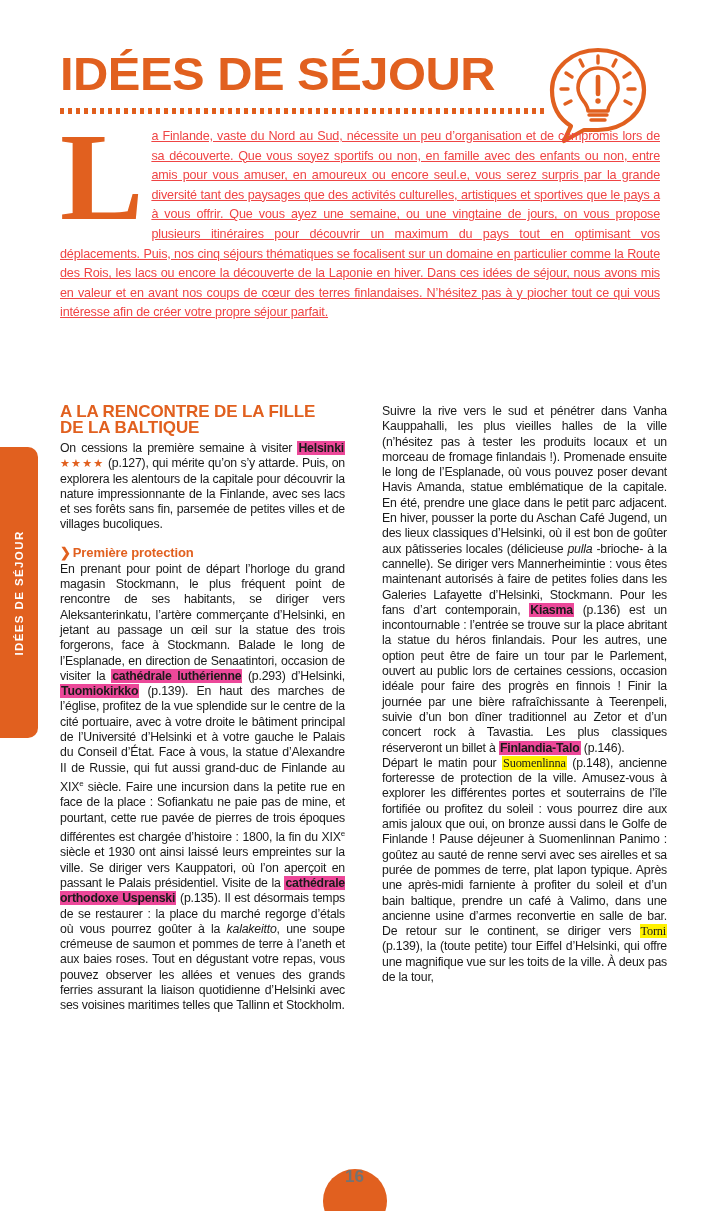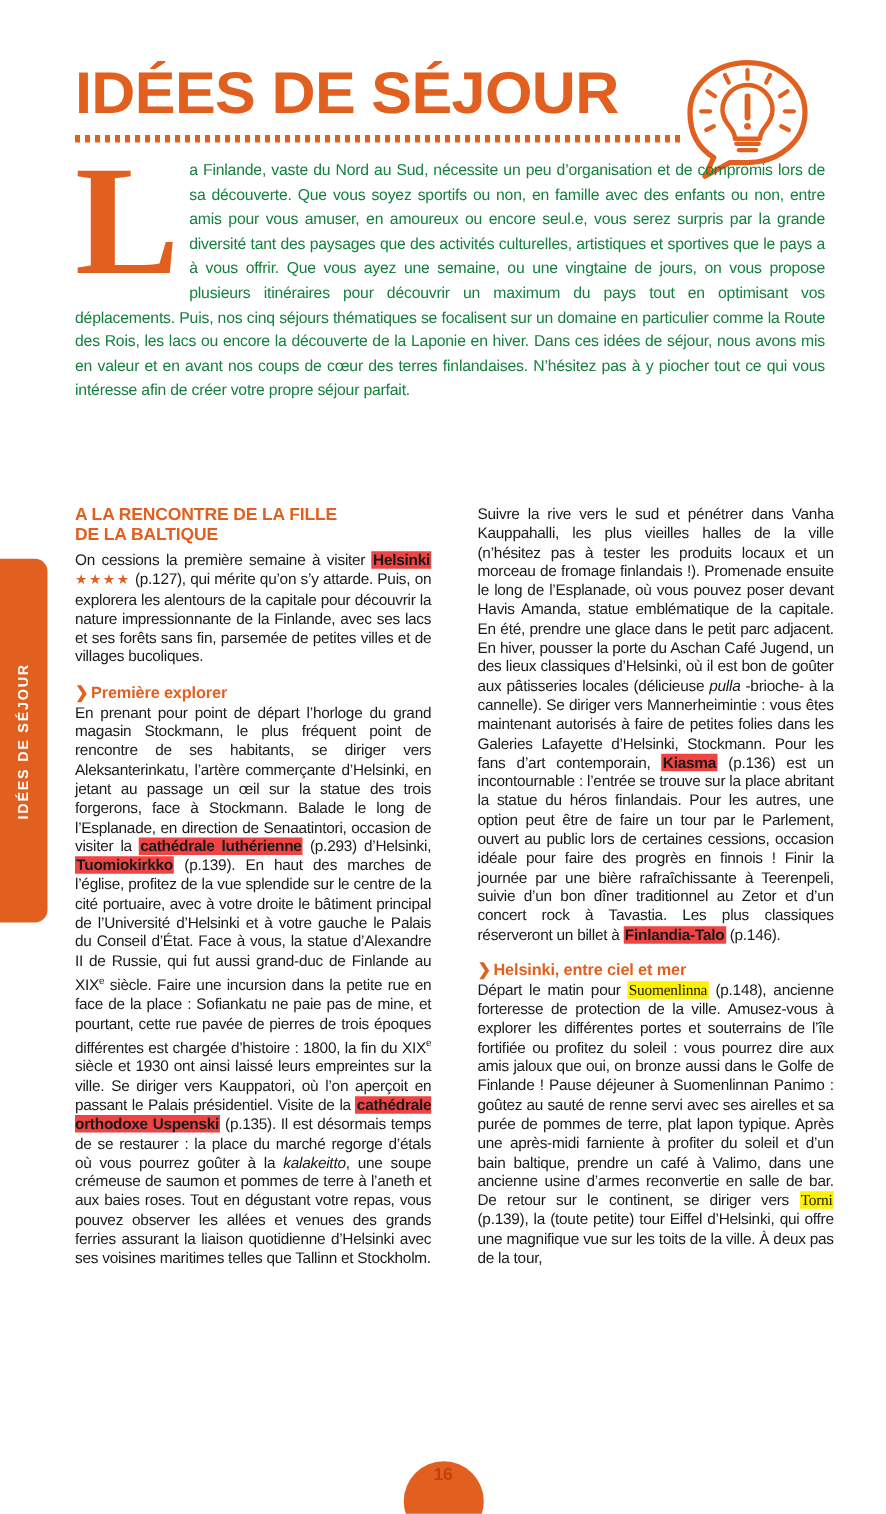--- a/index.html
+++ b/index.html
@@ -107,23 +107,24 @@
     line-height: 0.78;
     font-weight: bold;
     color: #E1601F;
     margin: 2px 10px 0 0;
     letter-spacing: -2px;
   }
   .intro-text {
     font-size: 12.6px;
     line-height: 19.6px;
     text-align: justify;
-    color: #15803d;
+    color: #ef4444;
     margin: 0;
     letter-spacing: -0.15px;
+    text-decoration: underline;
   }
 
   
   .columns {
     position: absolute;
     left: 60px;
     top: 404px;
     width: 600px;
     height: 765px;
   }
@@ -131,21 +132,21 @@
     position: absolute;
     top: 0;
     width: 285px;
     height: 765px;
   }
   .col-left  { left: 0; }
   .col-right { left: 322px; }
 
   .section-title {
     color: #E1601F;
-    font-size: 14px;
+    font-size: 17px;
     font-weight: bold;
     line-height: 15.5px;
     margin: 0 0 6px 0;
     letter-spacing: -0.1px;
     text-transform: uppercase;
   }
   .sub-title {
     color: #E1601F;
     font-size: 13px;
     font-weight: bold;
@@ -160,21 +161,21 @@
   .body-text {
     font-size: 12.3px;
     line-height: 15.3px;
     text-align: justify;
     margin: 0 0 0 0;
     letter-spacing: -0.2px;
     -webkit-hyphens: auto;
     hyphens: auto;
   }
   .hl {
-    background: #ef4444;
+    background: #ec4899;
     font-weight: bold;
     padding: 0 1px;
   }
   .hl-plain {
     background: #FFF200;
     padding: 0 1px;
     font-family: Liberation Serif, serif;
   }
   .it { font-style: italic; }
   .stars {
@@ -200,23 +201,23 @@
     width: 64px;
     height: 64px;
     border-radius: 50%;
     background: #E1601F;
   }
   .page-number {
     position: absolute;
     left: 50%;
     bottom: 24px;
     transform: translateX(-50%);
-    font-size: 14px;
-    font-weight: bold;
-    color: #c2410c;
+    font-size: 17px;
+    font-weight: bold;
+    color: #737373;
     font-family: "Liberation Sans", sans-serif;
     margin-top: 36px;
   }
 </style>
 </head>
 <body>
 
 <div class="side-tab">
   <span class="side-tab-label">IDÉES DE SÉJOUR</span>
 </div>
@@ -264,30 +265,29 @@
 
     <div class="col col-left">
 
       <h2 class="section-title">
         <span>A LA RENCONTRE DE LA FILLE</span><br>
         <span>DE LA BALTIQUE</span>
       </h2>
 
       <p class="body-text"><span>On cessions la première semaine à visiter </span><span class="hl">Helsinki</span> <span class="stars">★★★★</span><span> (p.127), qui mérite qu’on s’y attarde. Puis, on explorera les alentours de la capitale pour découvrir la nature impressionnante de la Finlande, avec ses lacs et ses forêts sans fin, parsemée de petites villes et de villages bucoliques.</span></p>
 
-      <h3 class="sub-title"><span class="chev">❯</span><span>Première explorer</span></h3>
+      <h3 class="sub-title"><span class="chev">❯</span><span>Première protection</span></h3>
 
       <p class="body-text"><span>En prenant pour point de départ l’horloge du grand magasin Stockmann, le plus fréquent point de rencontre de ses habitants, se diriger vers Aleksanterinkatu, l’artère commerçante d’Helsinki, en jetant au passage un œil sur la statue des trois forgerons, face à Stockmann. Balade le long de l’Esplanade, en direction de Senaatintori, occasion de visiter la </span><span class="hl">cathédrale luthérienne</span><span> (p.293) d’Helsinki, </span><span class="hl">Tuomiokirkko</span><span> (p.139). En haut des marches de l’église, profitez de la vue splendide sur le centre de la cité portuaire, avec à votre droite le bâtiment principal de l’Université d’Helsinki et à votre gauche le Palais du Conseil d’État. Face à vous, la statue d’Alexandre II de Russie, qui fut aussi grand-duc de Finlande au XIX</span><span class="sup">e</span><span> siècle. Faire une incursion dans la petite rue en face de la place : Sofiankatu ne paie pas de mine, et pourtant, cette rue pavée de pierres de trois époques différentes est chargée d’histoire : 1800, la fin du XIX</span><span class="sup">e</span><span> siècle et 1930 ont ainsi laissé leurs empreintes sur la ville. Se diriger vers Kauppatori, où l’on aperçoit en passant le Palais présidentiel. Visite de la </span><span class="hl">cathédrale orthodoxe Uspenski</span><span> (p.135). Il est désormais temps de se restaurer : la place du marché regorge d’étals où vous pourrez goûter à la </span><span class="it">kalakeitto</span><span>, une soupe crémeuse de saumon et pommes de terre à l’aneth et aux baies roses. Tout en dégustant votre repas, vous pouvez observer les allées et venues des grands ferries assurant la liaison quotidienne d’Helsinki avec ses voisines maritimes telles que Tallinn et Stockholm.</span></p>
     </div>
 
     <div class="col col-right">
 
       <p class="body-text"><span>Suivre la rive vers le sud et pénétrer dans Vanha Kauppahalli, les plus vieilles halles de la ville (n’hésitez pas à tester les produits locaux et un morceau de fromage finlandais !). Promenade ensuite le long de l’Esplanade, où vous pouvez poser devant Havis Amanda, statue emblématique de la capitale. En été, prendre une glace dans le petit parc adjacent. En hiver, pousser la porte du Aschan Café Jugend, un des lieux classiques d’Helsinki, où il est bon de goûter aux pâtisseries locales (délicieuse </span><span class="it">pulla</span><span> -brioche- à la cannelle). Se diriger vers Mannerheimintie : vous êtes maintenant autorisés à faire de petites folies dans les Galeries Lafayette d’Helsinki, Stockmann. Pour les fans d’art contemporain, </span><span class="hl">Kiasma</span><span> (p.136) est un incontournable : l’entrée se trouve sur la place abritant la statue du héros finlandais. Pour les autres, une option peut être de faire un tour par le Parlement, ouvert au public lors de certaines cessions, occasion idéale pour faire des progrès en finnois ! Finir la journée par une bière rafraîchissante à Teerenpeli, suivie d’un bon dîner traditionnel au Zetor et d’un concert rock à Tavastia. Les plus classiques réserveront un billet à </span><span class="hl">Finlandia-Talo</span><span> (p.146).</span></p>
 
-      <h3 class="sub-title"><span class="chev">❯</span><span>Helsinki, entre ciel et mer</span></h3>
 
       <p class="body-text"><span>Départ le matin pour </span><span class="hl-plain">Suomenlinna</span><span> (p.148), ancienne forteresse de protection de la ville. Amusez-vous à explorer les différentes portes et souterrains de l’île fortifiée ou profitez du soleil : vous pourrez dire aux amis jaloux que oui, on bronze aussi dans le Golfe de Finlande ! Pause déjeuner à Suomenlinnan Panimo : goûtez au sauté de renne servi avec ses airelles et sa purée de pommes de terre, plat lapon typique. Après une après-midi farniente à profiter du soleil et d’un bain baltique, prendre un café à Valimo, dans une ancienne usine d’armes reconvertie en salle de bar. De retour sur le continent, se diriger vers </span><span class="hl-plain">Torni</span><span> (p.139), la (toute petite) tour Eiffel d’Helsinki, qui offre une magnifique vue sur les toits de la ville. À deux pas de la tour,</span></p>
     </div>
   </div>
 
   <div class="footer">
     <div class="page-dot"></div>
     <div class="page-number">16</div>
   </div>
 

